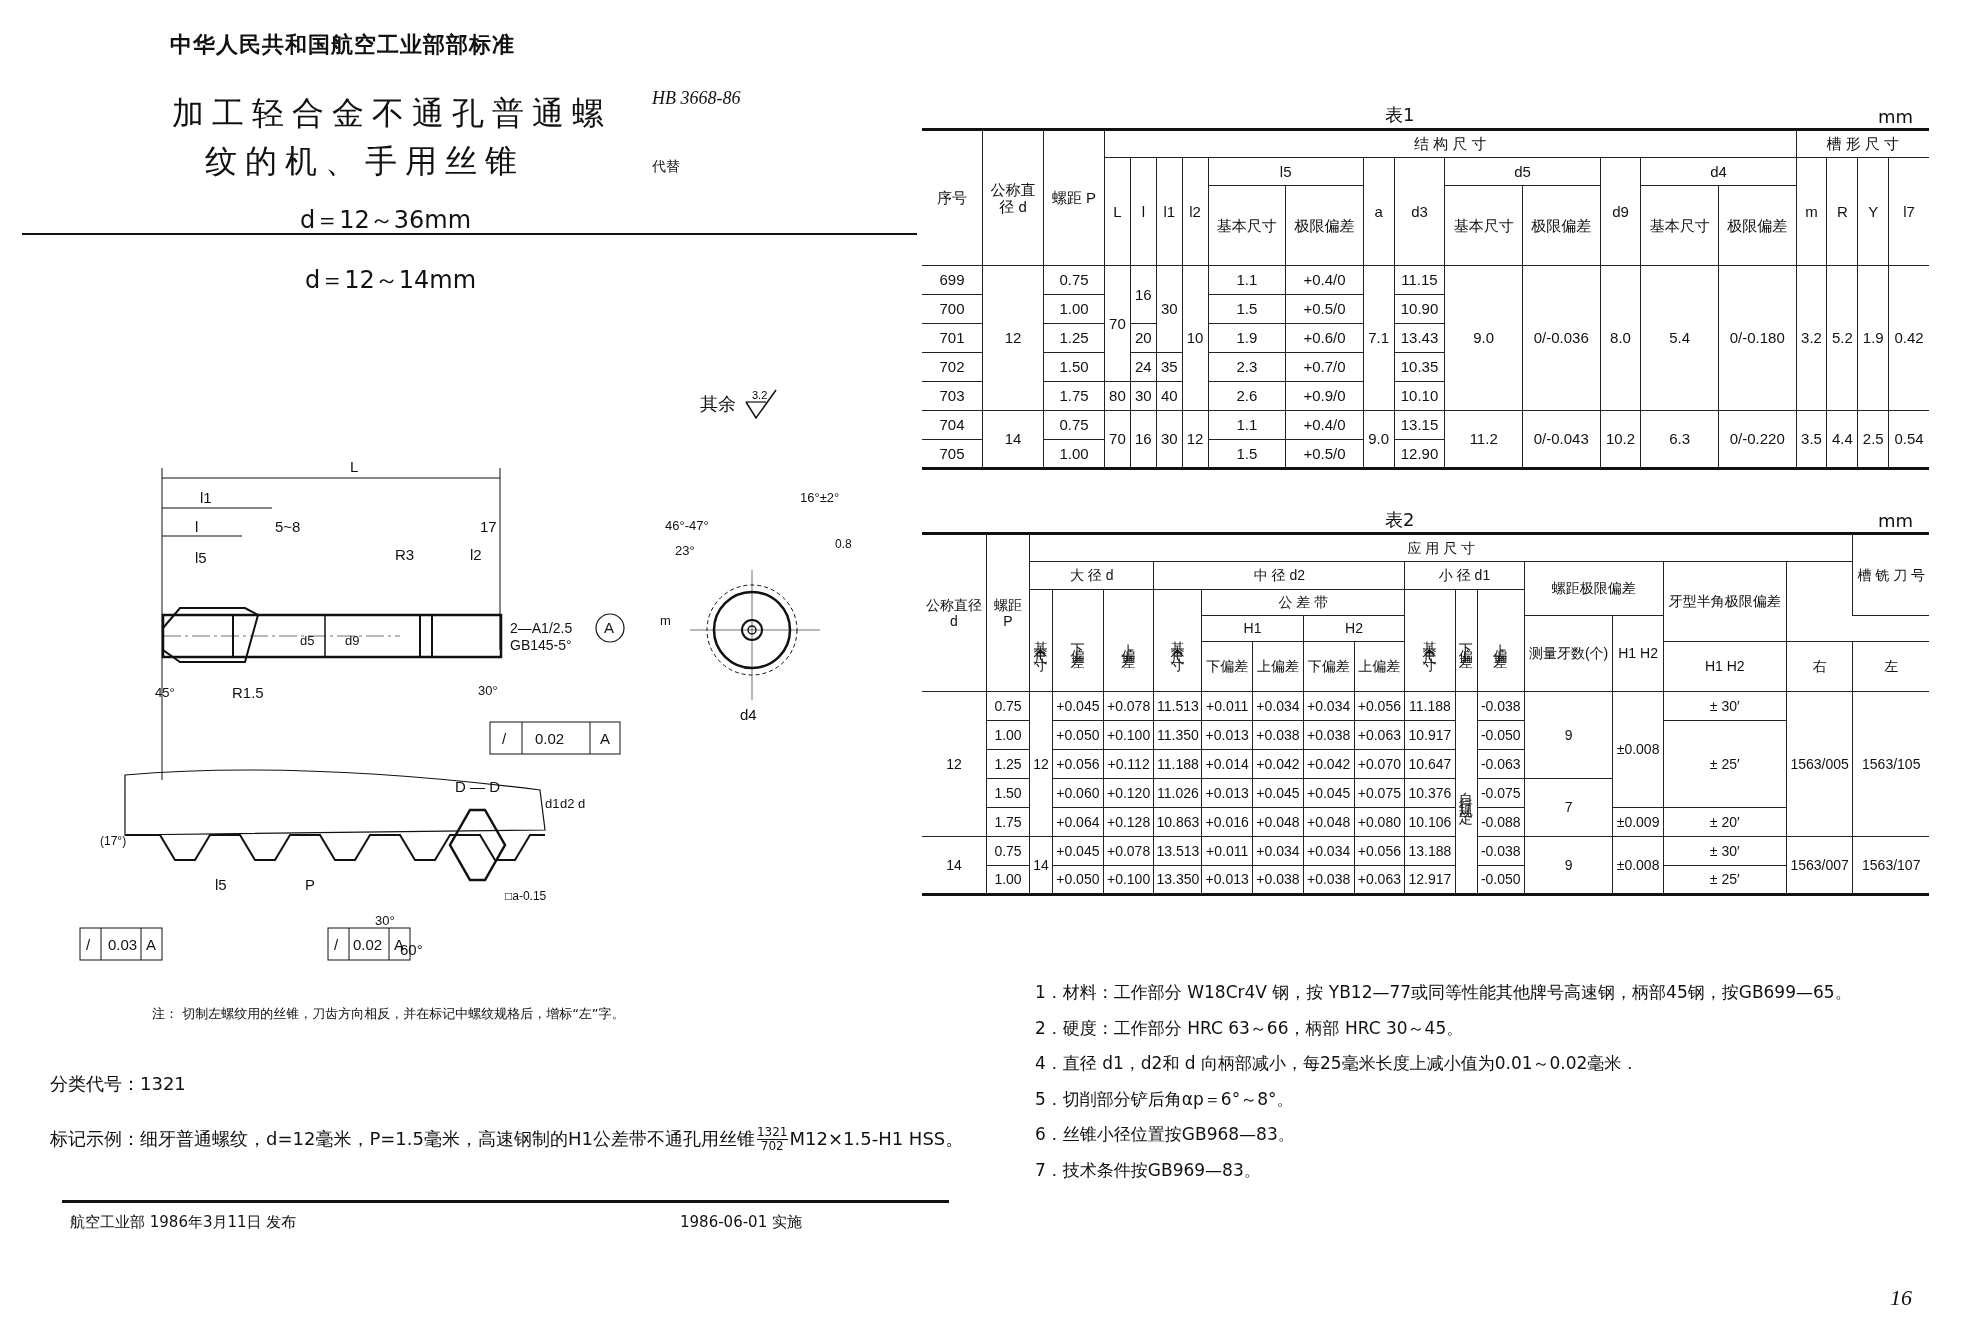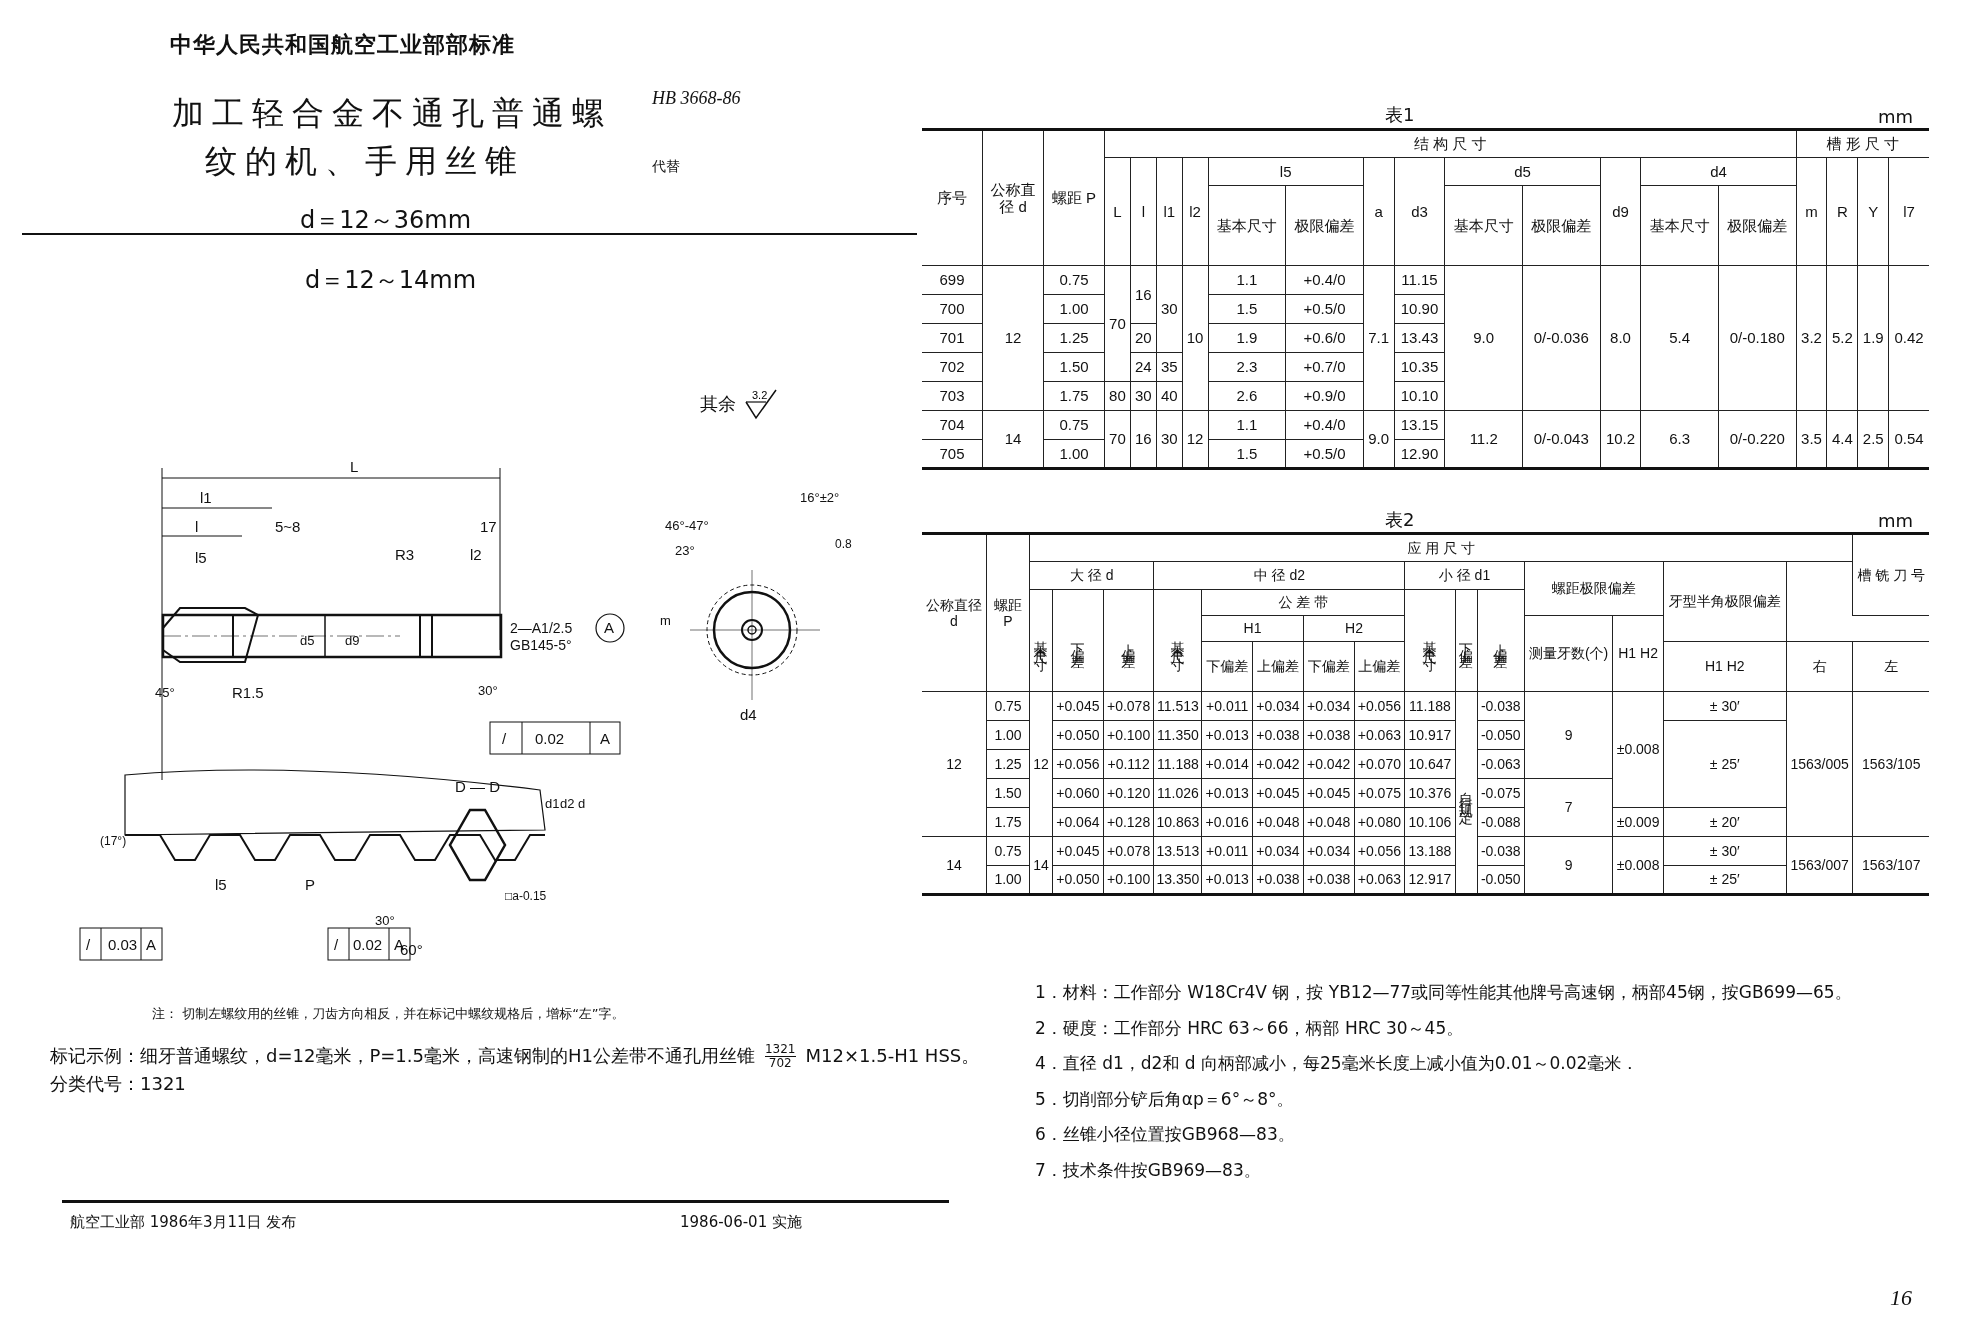--- a/index.html
+++ b/index.html
@@ -11,22 +11,22 @@
   .title2 { left:205px; top:140px; font-size:32px; letter-spacing:8px; }
   .subtitle { left:300px; top:188px; font-size:24px;margin-top:16px; }
   .hbno { left:652px; top:88px; font-size:18px; font-style:italic; font-family:"Liberation Serif", serif; }
   .replaces { left:652px; top:158px; font-size:14px; }
   .rule-top { left:22px; top:233px; width:895px; height:2px; background:#111; }
   .subtitle2 { left:305px; top:264px; font-size:24px; }
   .rough { left:700px; top:388px; font-size:18px; }
   .drawing { left:60px; top:380px; width:880px; height:600px; }
   .note-left { left:112px; top:1005px; font-size:13px;margin-left:40px; }
   .classcode { left:50px; top:1072px; font-size:18px; }
-  .example { left:50px; top:1043px; font-size:18px; }
-  .frac { display:inline-flex; flex-direction:column; vertical-align:middle; font-size:12px; line-height:13px; text-align:center; margin:0 10px; }
+  .example { left:50px; top:1126px; font-size:18px; }
+  .frac { display:inline-flex; flex-direction:column; vertical-align:middle; font-size:12px; line-height:13px; text-align:center; margin:0 2px; }
   .frac .n { border-bottom:1px solid #111; }
   .rule-bot { left:62px; top:1200px; width:887px; height:3px; background:#111; }
   .footer-l { left:70px; top:1213px; font-size:15px; }
   .footer-r { left:680px; top:1213px; font-size:15px; }
   .pageno { left:1890px; top:1285px; font-size:22px; font-style:italic; font-family:"Liberation Serif", serif; }
 
   .tcap { font-size:18px; }
   .unit { font-size:18px; }
   table.spec { position:absolute; border-collapse:collapse; font-size:15px; font-family:"Liberation Sans", sans-serif; }
   table.spec td { border:1px solid #222; text-align:center; vertical-align:middle; padding:0 2px; line-height:1.15; }

